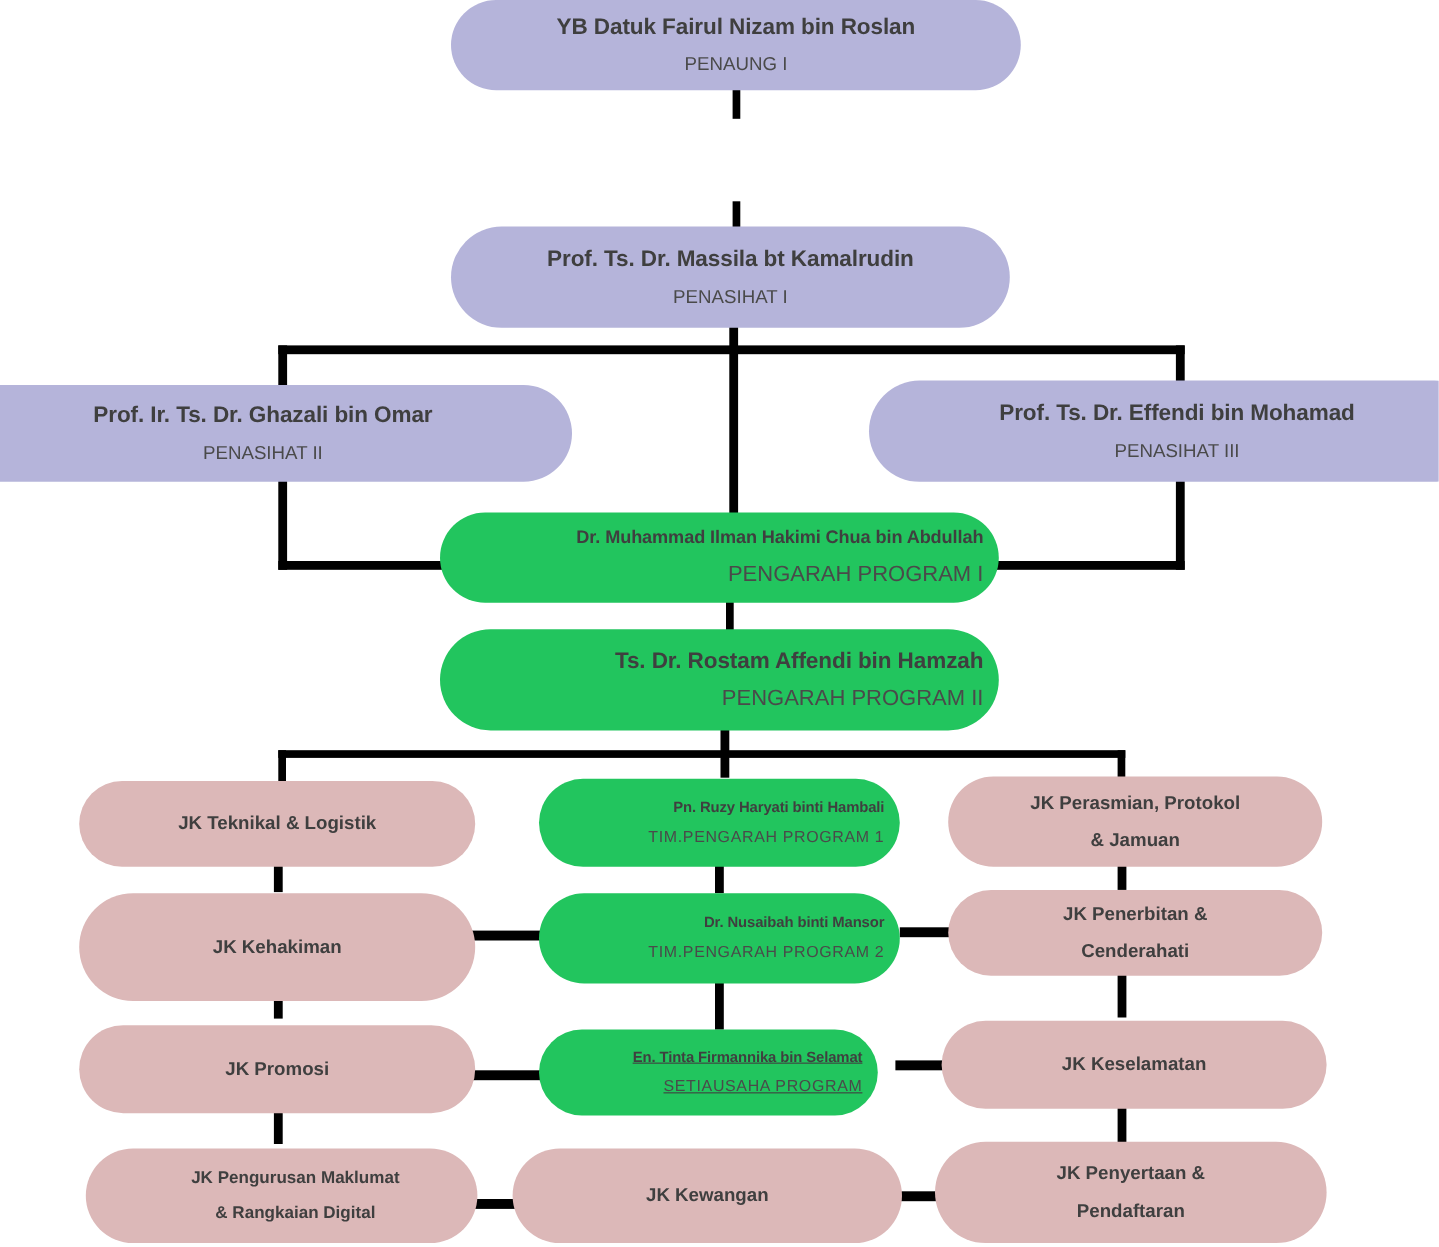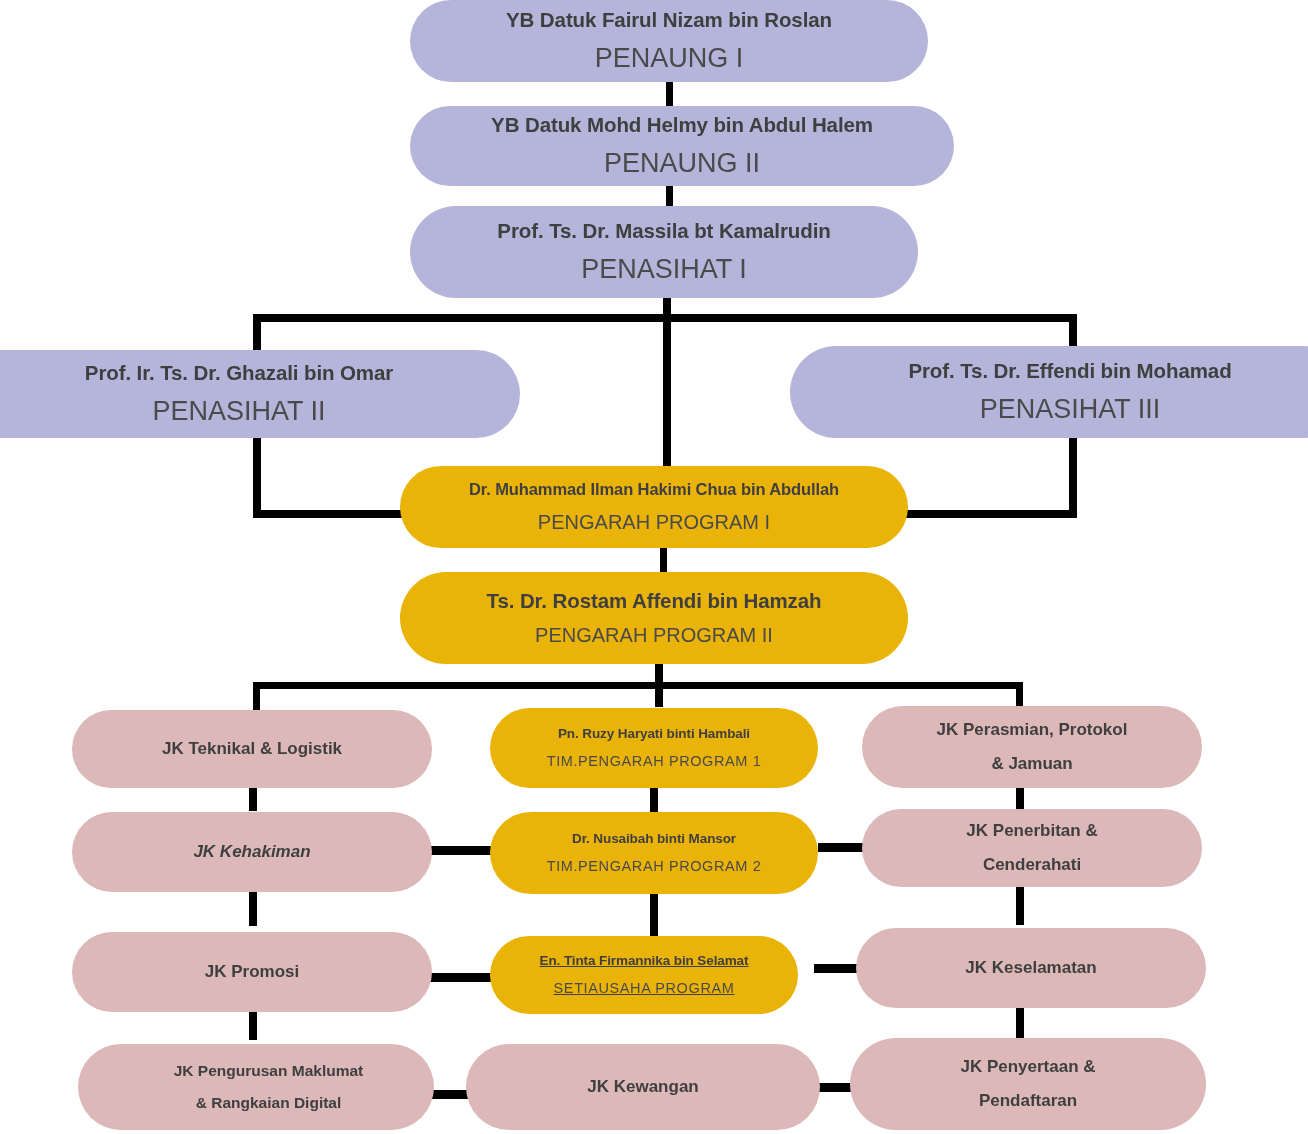--- a/index.html
+++ b/index.html
@@ -33,33 +33,33 @@
     font-weight: bold;
     line-height: 1.14;
     letter-spacing: -0.1px;
   }
   .node .rl {
     font-weight: normal;
     line-height: 1.16;
     color: #4a4a4a;
   }
   .purple { background: #b5b4da; }
-  .green  { background: #eab308; }
+  .green  { background: #22c55e; align-items: flex-end; }
   .pink   { background: #dcb8b8; }
 
   
   .ln {
     position: absolute;
     background: #000000;
     z-index: 1;
   }
 
   
   .t-name { font-size: 20.5px; }
-  .t-role { font-size: 27px; }
+  .t-role { font-size: 17px; }
   .d-name { font-size: 16.5px; }
   .d-role { font-size: 20px; }
   .g-name { font-size: 13.5px; }
   .g-role { font-size: 14.5px; letter-spacing: 0.6px; }
   .p-lab  { font-size: 17px; font-weight: bold; line-height: 1.3; }
   .p-lab-sm { font-size: 15.5px; font-weight: bold; line-height: 1.3; margin-left: 25px; }
 </style>
 </head>
 <body>
 
@@ -107,24 +107,20 @@
   <div class="ln" style="left:424px; top:973px; width:72px; height:9px;"></div>
   <div class="ln" style="left:814px; top:964px; width:62px; height:9px;"></div>
   <div class="ln" style="left:426px; top:1090px; width:62px; height:9px;"></div>
   <div class="ln" style="left:814px; top:1083px; width:62px; height:9px;"></div>
 
   <div class="node purple" style="left:410px; top:0px; width:518px; height:82px;">
     <div class="nm t-name">YB Datuk Fairul Nizam bin Roslan</div>
     <div class="rl t-role">PENAUNG I</div>
   </div>
 
-  <div class="node purple" style="left:410px; top:106px; width:544px; height:80px;">
-    <div class="nm t-name">YB Datuk Mohd Helmy bin Abdul Halem</div>
-    <div class="rl t-role">PENAUNG II</div>
-  </div>
 
   <div class="node purple" style="left:410px; top:206px; width:508px; height:92px;">
     <div class="nm t-name">Prof. Ts. Dr. Massila bt Kamalrudin</div>
     <div class="rl t-role">PENASIHAT I</div>
   </div>
 
   <div class="node purple" style="left:-42px; top:350px; width:562px; height:88px;">
     <div class="nm t-name">Prof. Ir. Ts. Dr. Ghazali bin Omar</div>
     <div class="rl t-role">PENASIHAT II</div>
   </div>
@@ -156,21 +152,21 @@
 
   <div class="node green" style="left:490px; top:936px; width:308px; height:78px;text-decoration:underline;">
     <div class="nm g-name">En. Tinta Firmannika bin Selamat</div>
     <div class="rl g-role">SETIAUSAHA PROGRAM</div>
   </div>
 
   <div class="node pink" style="left:72px; top:710px; width:360px; height:78px;">
     <div class="p-lab">JK Teknikal &amp; Logistik</div>
   </div>
 
-  <div class="node pink" style="left:72px; top:812px; width:360px; height:80px;font-style:italic;">
+  <div class="node pink" style="left:72px; top:812px; width:360px; height:98px;">
     <div class="p-lab">JK Kehakiman</div>
   </div>
 
   <div class="node pink" style="left:72px; top:932px; width:360px; height:80px;">
     <div class="p-lab">JK Promosi</div>
   </div>
 
   <div class="node pink" style="left:78px; top:1044px; width:356px; height:86px;">
     <div class="p-lab-sm">JK Pengurusan Maklumat</div>
     <div class="p-lab-sm">&amp; Rangkaian Digital</div>

